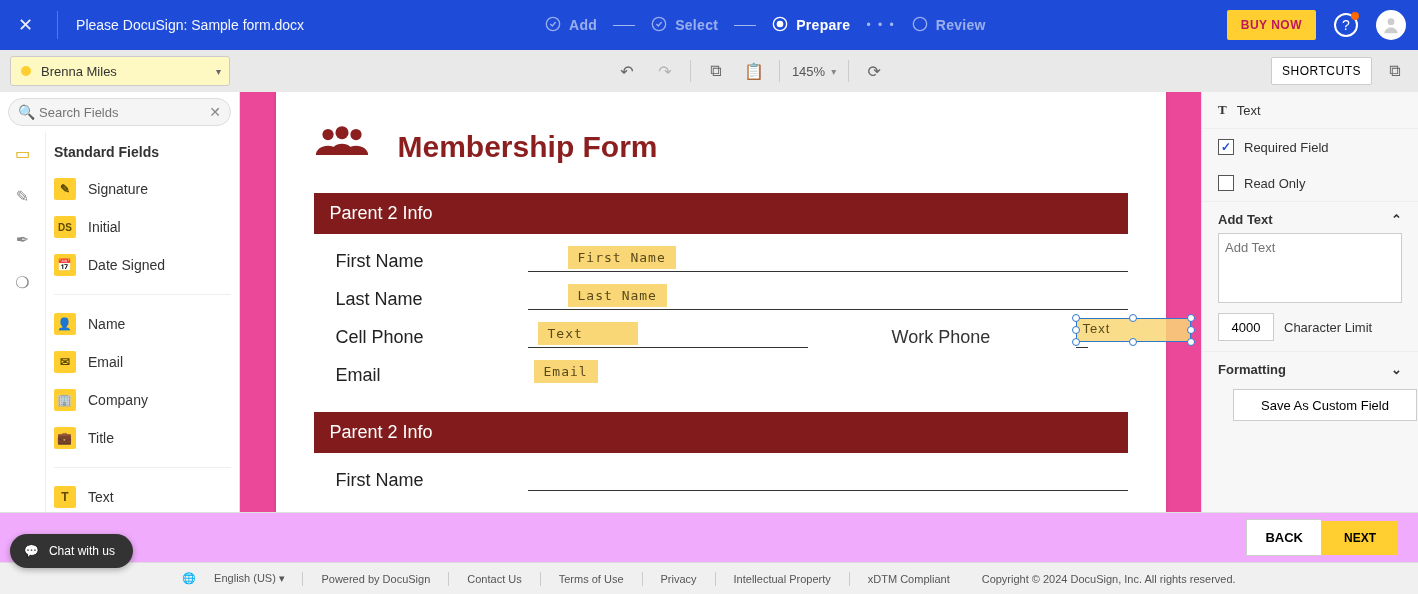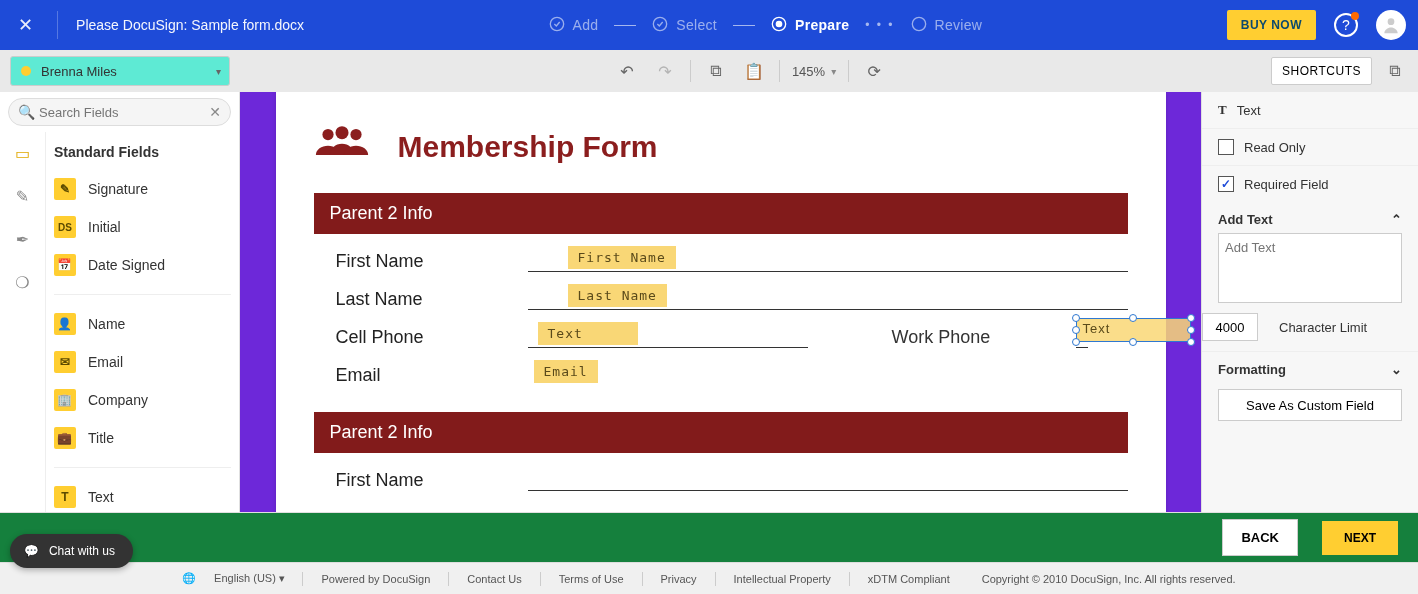--- a/index.html
+++ b/index.html
@@ -5,31 +5,31 @@
   * { box-sizing: border-box; margin: 0; padding: 0; font-family: Arial, Helvetica, sans-serif; }
   body { width: 1418px; height: 594px; overflow: hidden; background: #e9e9e9; color: #333; }
 
   
   .topbar { height: 50px; background: #1e4bd8; display: flex; align-items: center; color: #fff; padding: 0 12px; gap: 18px; }
   .close-x { font-size: 18px; cursor: pointer; opacity: .9; padding: 0 6px; }
   .vbar { width:1px; height:28px; background: rgba(255,255,255,.25); }
   .doc-title { font-size: 14px; opacity: .95; flex: 0 0 auto; }
   .steps { flex: 1; display: flex; justify-content: center; align-items: center; gap: 16px; }
   .step { display: flex; align-items: center; gap: 8px; font-size: 14px; font-weight: 600; letter-spacing: .3px; }
-  .step.dim { opacity: .55; font-weight: 400; }
+  .step.dim { opacity: .55; font-weight: 700; }
   .sep { width: 22px; height: 1px; background: rgba(255,255,255,.6); }
   .dots { color: rgba(255,255,255,.6); letter-spacing: 2px; font-size: 12px; }
-  .buy { background: #ffce31; color: #0c4a6e; border: none; padding: 8px 14px; font-weight: 700; font-size: 12px; letter-spacing: .5px; cursor: pointer; border-radius: 2px; }
+  .buy { background: #ffce31; color: #be185d; border: none; padding: 8px 14px; font-weight: 700; font-size: 12px; letter-spacing: .5px; cursor: pointer; border-radius: 2px; }
   .avatar { width: 30px; height: 30px; border-radius: 50%; background: #fff; display: flex; align-items: center; justify-content: center; color: #1e4bd8; }
   .help { width: 24px; height: 24px; border: 2px solid #fff; border-radius: 50%; display:flex; align-items:center; justify-content:center; font-size:14px; position:relative; }
   .help-dot { position:absolute; top:-3px; right:-3px; width:8px; height:8px; border-radius:50%; background:#ff6a00; }
 
   
   .secondbar { height: 42px; background: #e9e9e9; display: flex; align-items: center; padding: 0 10px; }
-  .recipient { width: 220px; height: 30px; background:#5eead4; border:1px solid #ccc; border-radius:3px; display:flex; align-items:center; padding:0 10px; font-size:13px; gap:10px; position:relative;}
+  .recipient { width: 220px; height: 30px; background:#fef9c3; border:1px solid #ccc; border-radius:3px; display:flex; align-items:center; padding:0 10px; font-size:13px; gap:10px; position:relative;}
   .recip-dot { width:10px; height:10px; border-radius:50%; background:#ffce31; }
   .recip-caret { position:absolute; right:8px; font-size:10px; color:#666; }
   .centertools { flex:1; display:flex; justify-content:center; align-items:center; gap:12px; color:#555; }
   .btnicon { width:26px; text-align:center; font-size:16px; cursor:pointer; color:#666; }
   .smalldiv { width:1px; height:22px; background:#ccc; }
   .zoom { font-size:13px; display:flex; align-items:center; gap:6px; }
   .shortcuts { background:#fff; border:1px solid #ccc; padding:6px 10px; font-size:12px; letter-spacing:.5px; cursor:pointer; border-radius:2px; }
 
   
   .main { display:flex; height: 470px; }
@@ -44,21 +44,21 @@
   .iconcol .ic { font-size:16px; color:#888; cursor:pointer; }
   .iconcol .ic.active { color:#e0a800; }
   .fieldcol { flex:1; overflow:hidden; }
   .left-body { flex:1; display:flex; overflow:hidden; }
   .section-title { font-size:14px; font-weight:700; padding:12px 8px 10px; }
   .fieldrow { display:flex; align-items:center; gap:12px; padding:8px 8px; font-size:14px; cursor:grab; }
   .fieldrow .fi { width:22px; height:22px; background:#ffce31; border-radius:2px; display:flex; align-items:center; justify-content:center; font-size:12px; font-weight:700; color:#5c4a00; }
   .divider { height:1px; background:#eee; margin:10px 8px; }
 
   
-  .center { flex:1; background:#6d28d9; display:flex; justify-content:center; padding: 0 0; overflow:hidden; }
+  .center { flex:1; background:#ec4899; display:flex; justify-content:center; padding: 0 0; overflow:hidden; }
   .page { width: 890px; background:#fff; margin-top:0; box-shadow:0 0 4px rgba(0,0,0,.15); padding: 30px 38px; }
   .form-title { display:flex; align-items:center; gap:28px; }
   .ft-icon { color:#8b1e1e; font-size:36px; }
   .ft-text { color:#8b1e1e; font-size:30px; font-weight:600; }
   .bandhead { background:#821b1b; color:#fff; font-size:18px; padding:10px 16px; margin-top:22px; }
   .formrow { display:flex; align-items:flex-end; margin-top:14px; position:relative;gap:44px; }
   .lbl { width: 170px; font-size:18px; color:#222; padding-left:22px; }
   .line { flex:1; border-bottom:1px solid #333; height:24px; position:relative; }
   .tag { position:absolute; top:-2px; background:#f9d776; color:#5a4a1a; font-family: monospace; font-size:13px; padding:4px 10px; letter-spacing:1px; }
   .two .line { flex:0 0 280px; margin-right:40px; }
@@ -67,26 +67,26 @@
   .handle { position:absolute; width:8px; height:8px; background:#fff; border:1px solid #2f78d1; border-radius:50%; }
   .h-tl{top:-5px;left:-5px}.h-tr{top:-5px;right:-5px}.h-bl{bottom:-5px;left:-5px}.h-br{bottom:-5px;right:-5px}.h-tc{top:-5px;left:50%;margin-left:-4px}.h-bc{bottom:-5px;left:50%;margin-left:-4px}.h-lc{left:-5px;top:50%;margin-top:-4px}.h-rc{right:-5px;top:50%;margin-top:-4px}
 
   
   .right { width: 217px; background:#f7f7f7; border-left:1px solid #e0e0e0; display:flex; flex-direction:column; font-size:13px; overflow:hidden;}
   .rrow { padding:10px 16px; display:flex; align-items:center; gap:10px; border-bottom:1px solid #eee; }
   .chk { width:16px; height:16px; border:1px solid #555; display:inline-flex; align-items:center; justify-content:center; background:#fff; }
   .chk.on::after { content:"✓"; color:#1e4bd8; font-size:12px; font-weight:bold; }
   .rlabel { font-weight:700; padding:10px 16px 6px; display:flex; justify-content:space-between; }
   .ta { margin: 0 16px; width:calc(100% - 32px); height:70px; border:1px solid #ccc; resize:none; padding:6px; font-size:13px; }
-  .climit { display:flex; align-items:center; gap:21px; padding:10px 0; }
+  .climit { display:flex; align-items:center; gap:10px; padding:10px 16px; }
   .climit input { width:56px; height:28px; border:1px solid #ccc; text-align:center; font-size:13px; }
-  .rbtn { margin:6px 16px; width:calc(100% - 32px); height:32px; background:#fff; border:1px solid #ccc; font-size:13px; cursor:pointer; }
-
-  
-  .nextbar { position:absolute; left:0; right:0; top:512px; height:50px; background:#15803d; border-top:1px solid #e0e0e0; display:flex; justify-content:flex-end; align-items:center; gap:24px; padding:6px 20px; }
+  .rbtn { margin:6px 31px; width:calc(100% - 32px); height:32px; background:#fff; border:1px solid #ccc; font-size:13px; cursor:pointer; }
+
+  
+  .nextbar { position:absolute; left:0; right:0; top:512px; height:50px; background:#f0abfc; border-top:1px solid #e0e0e0; display:flex; justify-content:flex-end; align-items:center; gap:0; padding:6px 20px; }
   .backbtn { background:#fff; border:1px solid #ccc; padding:10px 18px; font-weight:700; font-size:13px; cursor:pointer; }
   .nextbtn { background:#ffce31; border:none; padding:10px 22px; font-weight:700; font-size:12px; cursor:pointer; }
 
   
   .footer { position:absolute; left:0; right:0; top:562px; height:32px; background:#f0f0f0; border-top:1px solid #ddd; display:flex; align-items:center; justify-content:center; gap:18px; font-size:11px; color:#555; }
   .footer .fdiv { width:1px; height:14px; background:#ccc; }
 
   
   .chat { position:absolute; left:10px; top:534px; background:#333; color:#fff; border-radius:22px; padding:10px 18px 10px 14px; display:flex; align-items:center; gap:10px; font-size:12px; cursor:pointer; box-shadow:0 2px 6px rgba(0,0,0,.3);}
 </style>
@@ -300,27 +300,27 @@
         <div class="line"></div>
       </div>
     </div>
   </div>
 
   <div class="right">
     <div class="rrow">
       <span style="font-weight:bold;font-family:serif">T</span>
       <span>Text</span>
     </div>
+    <div class="rrow" style="border:none">
+      <span class="chk on"></span>
+      <span>Required Field</span>
+    </div>
     <div class="rrow">
       <span class="chk"></span>
       <span>Read Only</span>
-    </div>
-    <div class="rrow" style="border:none">
-      <span class="chk on"></span>
-      <span>Required Field</span>
     </div>
     <div class="rlabel">
       <span>Add Text</span>
       <span>⌃</span>
     </div>
     <textarea class="ta" placeholder="Add Text" style=""></textarea>
     <div class="climit">
       <input value="4000" style="">
       <span>Character Limit</span>
     </div>
@@ -345,19 +345,19 @@
   <span class="fdiv"></span>
   <span>Contact Us</span>
   <span class="fdiv"></span>
   <span>Terms of Use</span>
   <span class="fdiv"></span>
   <span>Privacy</span>
   <span class="fdiv"></span>
   <span>Intellectual Property</span>
   <span class="fdiv"></span>
   <span>xDTM Compliant</span>
-  <span style="margin-left:14px">Copyright © 2010 DocuSign, Inc. All rights reserved.</span>
+  <span style="margin-left:14px">Copyright © 2024 DocuSign, Inc. All rights reserved.</span>
 </div>
 
 <div class="chat">
   <span>💬</span>
   <span>Chat with us</span>
 </div>
 
 </body></html>

